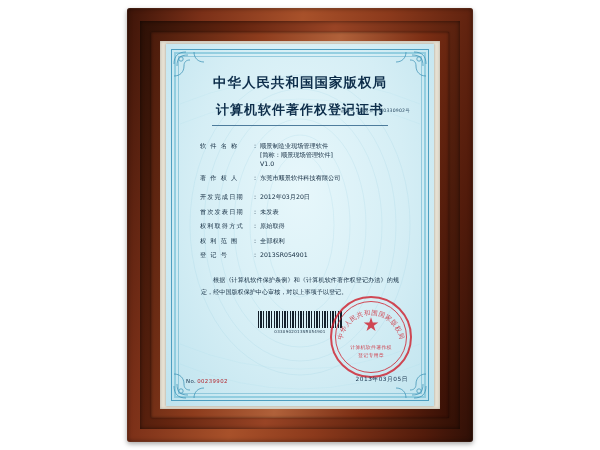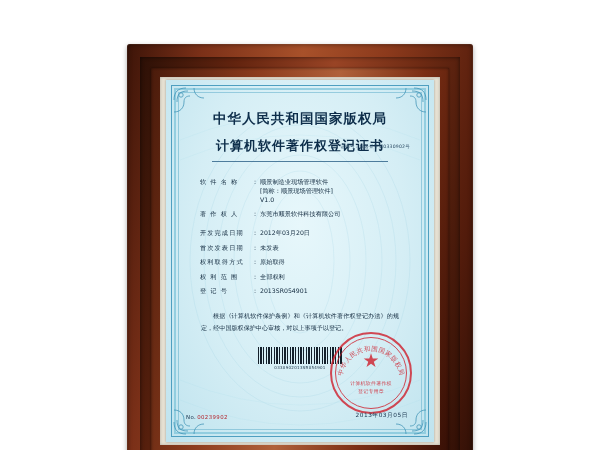--- a/index.html
+++ b/index.html
@@ -10,21 +10,20 @@
     background: #ffffff;
     font-family: "DejaVu Sans", "Liberation Sans", sans-serif;
     overflow: hidden;
   }
 
   #stage {
     position: relative;
     width: 600px;
     height: 336px;
     background: #ffffff;
-    margin-top: 36px;
   }
 
   
   .frame-outer {
     position: absolute;
     left: 127px;
     top: 8px;
     width: 346px;
     height: 434px;
     background: linear-gradient(100deg, #3c1408 0%, #7b3018 18%, #a8512a 42%, #8c3a1c 62%, #521b0b 88%, #2e0f06 100%);

